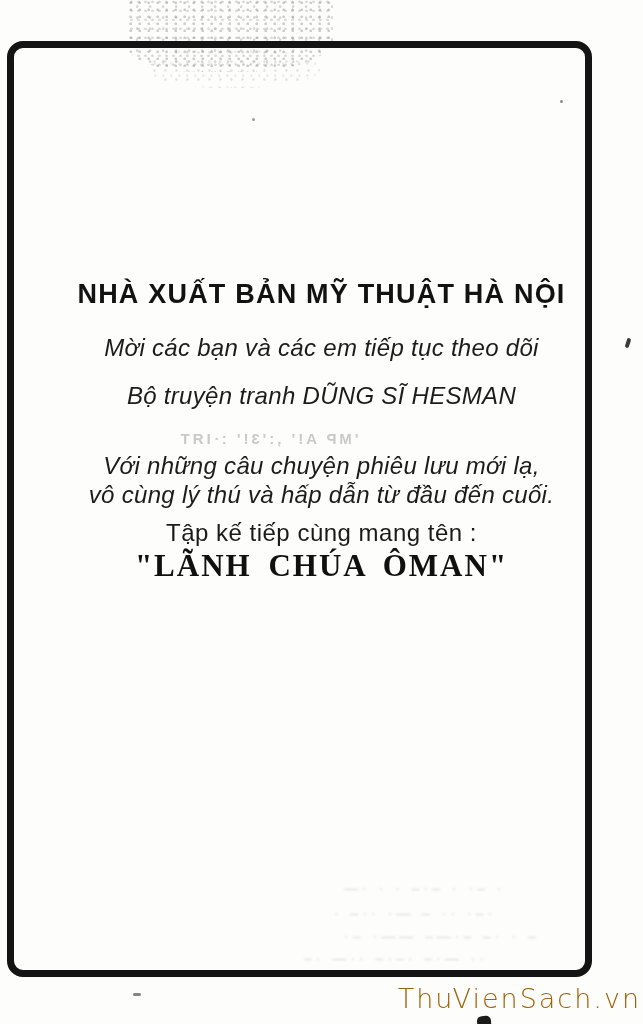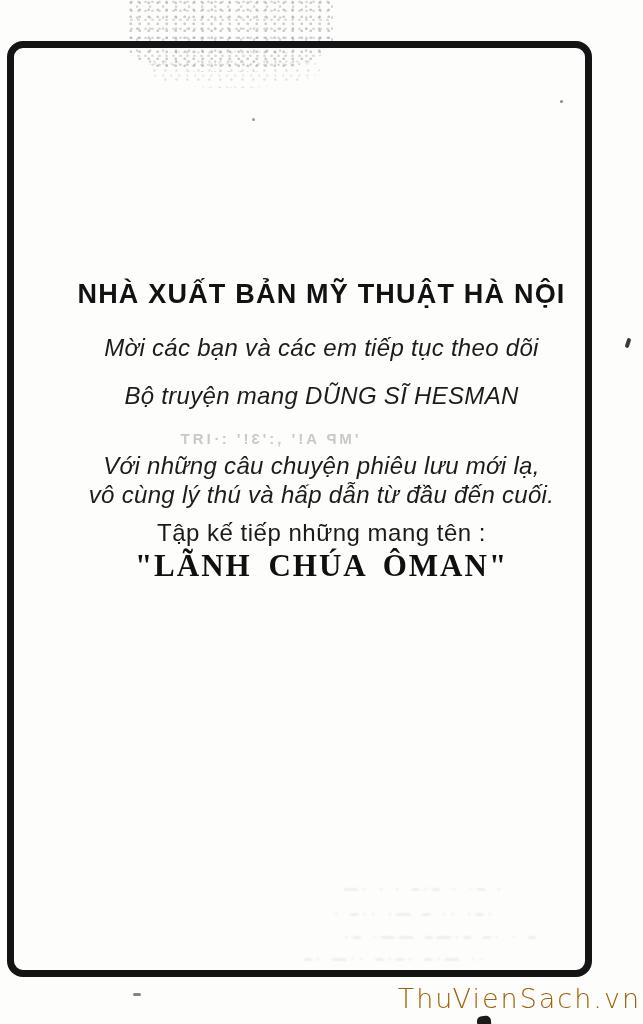--- a/index.html
+++ b/index.html
@@ -198,28 +198,28 @@
 <div class="scan-page">
 
   <div class="speckle"></div>
   <div class="speckle-2"></div>
 
   <div class="page-frame"></div>
 
   <div class="line heading">NHÀ XUẤT BẢN MỸ THUẬT HÀ NỘI</div>
 
   <div class="line italic-line invite-1">Mời các bạn và các em tiếp tục theo dõi</div>
-  <div class="line italic-line invite-2">Bộ truyện mang DŨNG SĨ HESMAN</div>
+  <div class="line italic-line invite-2">Bộ truyện tranh DŨNG SĨ HESMAN</div>
 
   <div class="print-through-mid">'MP A!' ,:'3!' :·IЯT</div>
 
   <div class="line italic-line desc-2">vô cùng lý thú và hấp dẫn từ đầu đến cuối.</div>
   <div class="line italic-line desc-1">Với những câu chuyện phiêu lưu mới lạ,</div>
 
-  <div class="line next-intro">Tập kế tiếp những mang tên :</div>
+  <div class="line next-intro">Tập kế tiếp cùng mang tên :</div>
   <div class="line next-title">"LÃNH CHÚA ÔMAN"</div>
 
   <div class="print-through-bottom ptb-1">· –· · –·– · · ·—</div>
   <div class="print-through-bottom ptb-2">·–· ·· – —· ··– ·</div>
   <div class="print-through-bottom ptb-3">– · ·– –·—– ——· –·</div>
   <div class="print-through-bottom ptb-4">·· —·– ·–·– ··— ·–</div>
 
   <div class="mark-apostrophe"></div>
   <div class="mark-dash-below-frame"></div>
   <div class="mark-bottom-center"></div>

